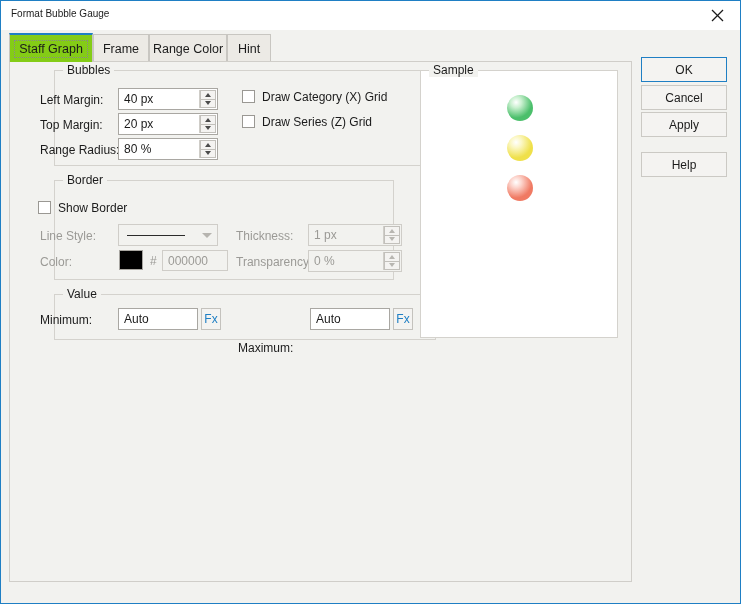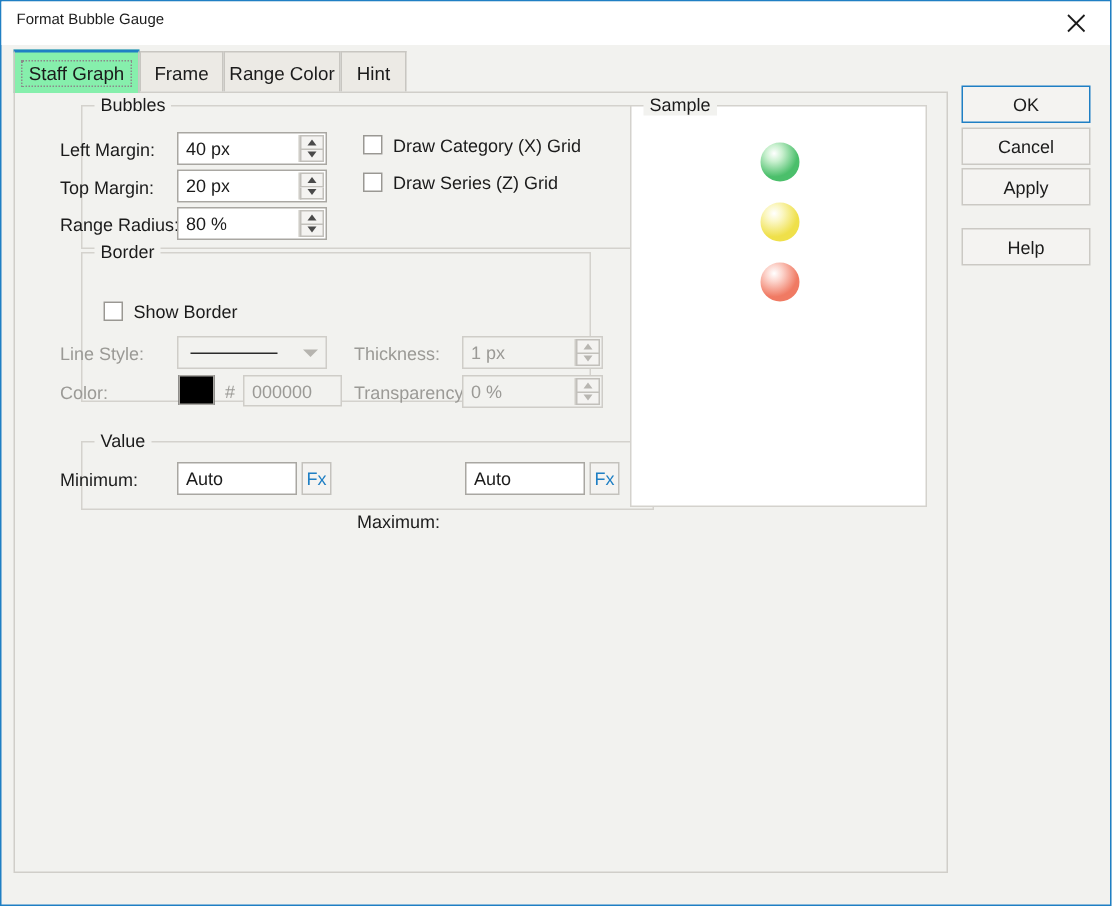--- a/index.html
+++ b/index.html
@@ -66,21 +66,21 @@
     border-bottom: none;
     display: flex;
     align-items: center;
     justify-content: center;
     font-size: 12.5px;
     color: #1b1b1b;
     white-space: nowrap;
     cursor: default;
   }
   .tab.active {
-    background: #86efac;
+    background: #84cc16;
     border-top: 2px solid #1f7fc4;
     border-left: 1px solid #c8c6c1;
     border-right: 1px solid #c8c6c1;
     z-index: 5;
     height: 29px;
   }
   .tab.active .tab-label {
     border: 1px dotted #8a8a8a;
     padding: 1px 4px;
     margin-top: 1px;
@@ -369,25 +369,25 @@
 
     <div class="checkbox-row" style="left:232px; top:28px;">
       <span class="checkbox-box"></span>
       <span class="checkbox-label">Draw Category (X) Grid</span>
     </div>
     <div class="checkbox-row" style="left:232px; top:53px;">
       <span class="checkbox-box"></span>
       <span class="checkbox-label">Draw Series (Z) Grid</span>
     </div>
 
-    <div class="groupbox" style="left:20px; top:106px; width:340px; height:100px;">
+    <div class="groupbox" style="left:20px; top:118px; width:340px; height:100px;">
       <span class="group-title">Border</span>
     </div>
 
-    <div class="checkbox-row" style="left:28px; top:139px;margin-left:31px;">
+    <div class="checkbox-row" style="left:28px; top:139px;">
       <span class="checkbox-box"></span>
       <span class="checkbox-label">Show Border</span>
     </div>
 
     <span class="lbl disabled" style="left:30px; top:167px;">Line Style:</span>
     <div id="linestyle-combo" style="left:108px; top:162px;">
       <span id="linestyle-preview"></span>
       <span id="linestyle-arrow-wrap">
         <span class="combo-arrow"></span>
       </span>

